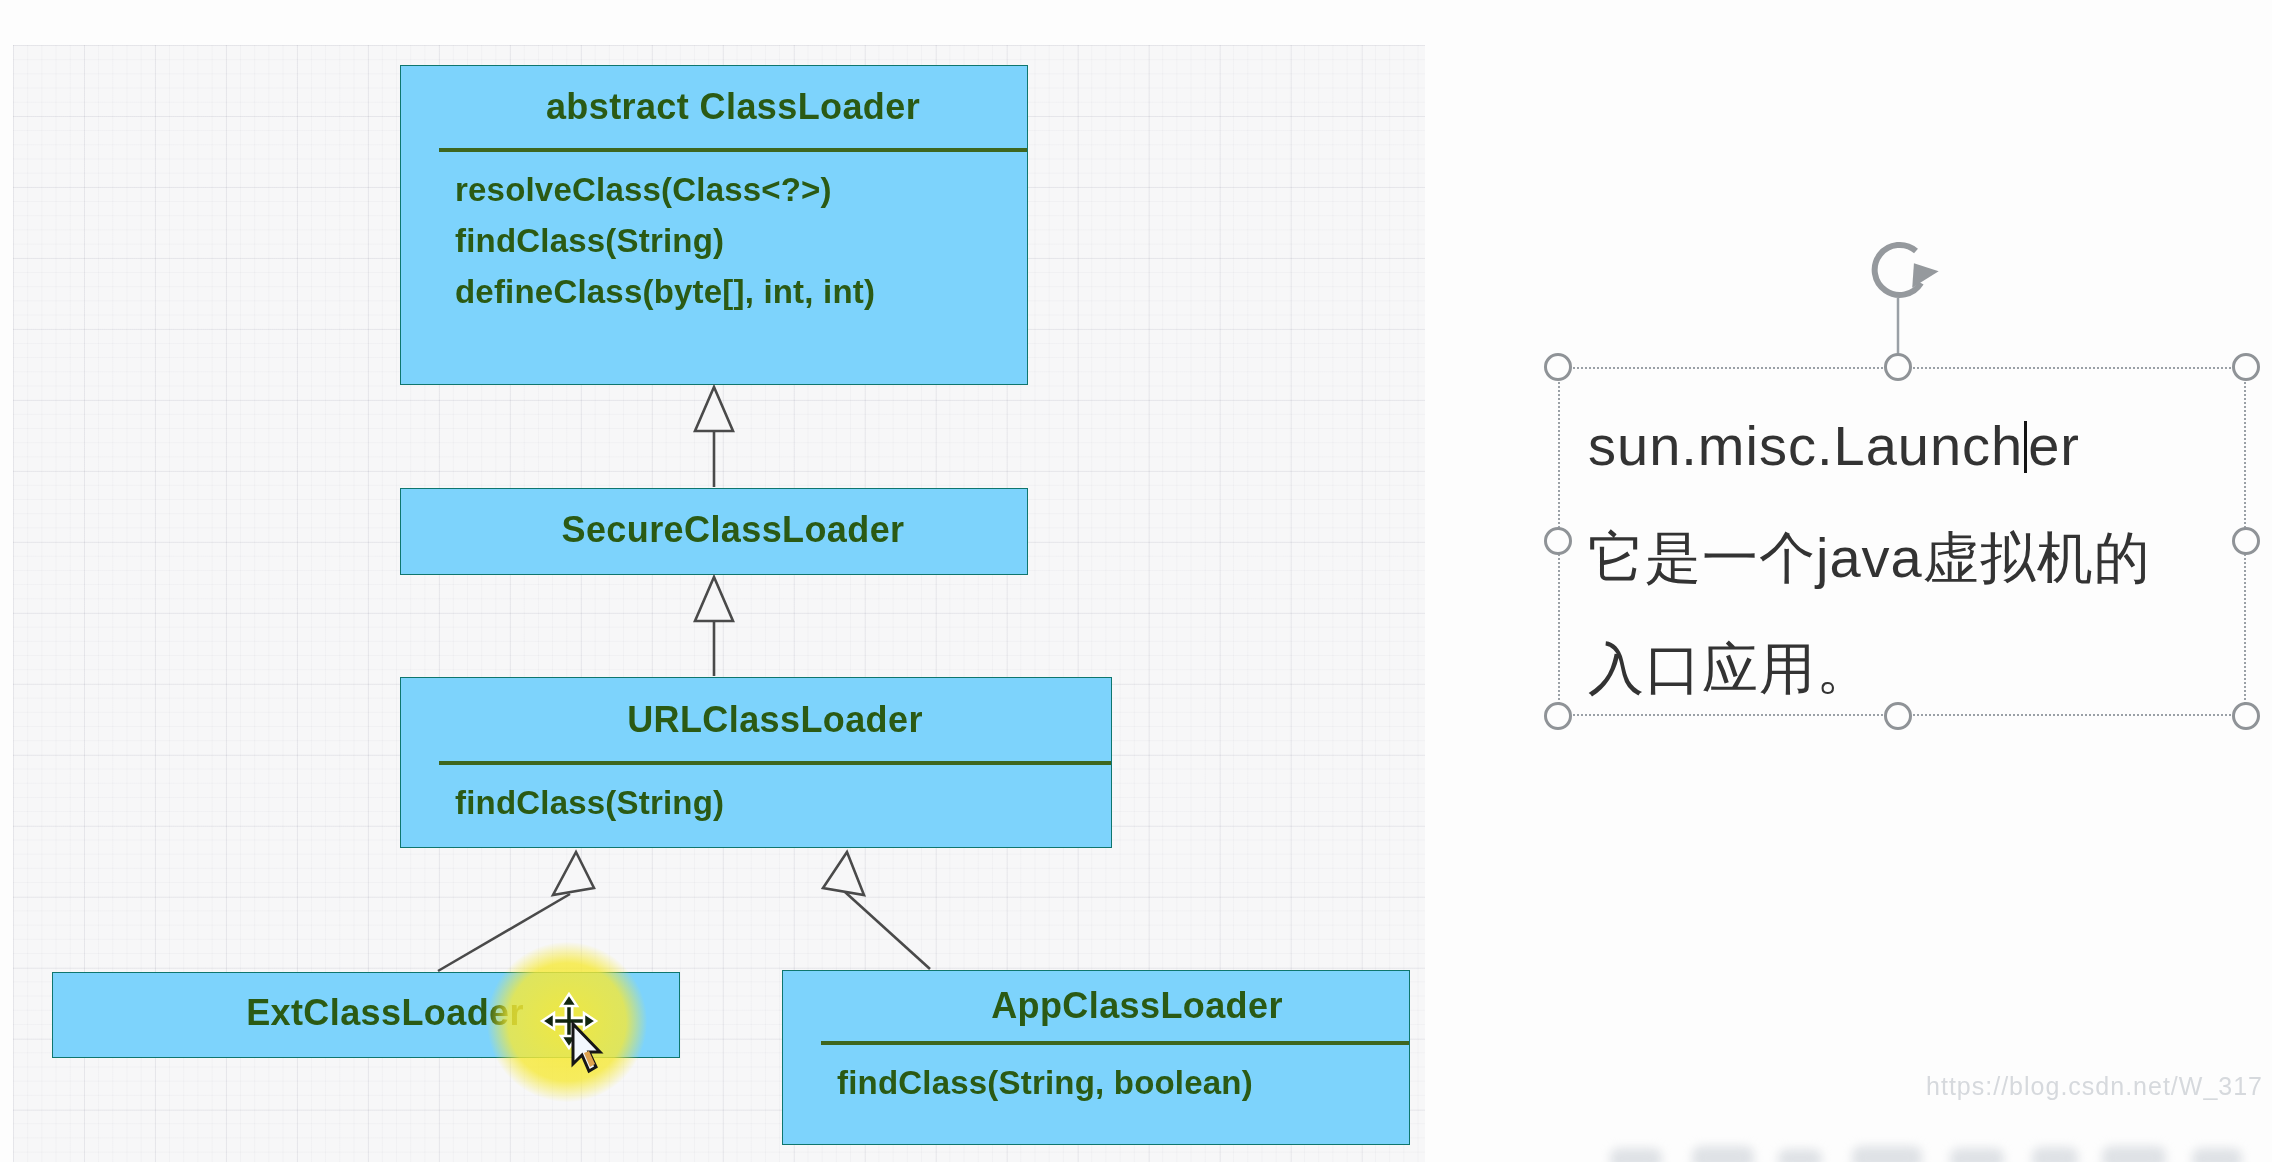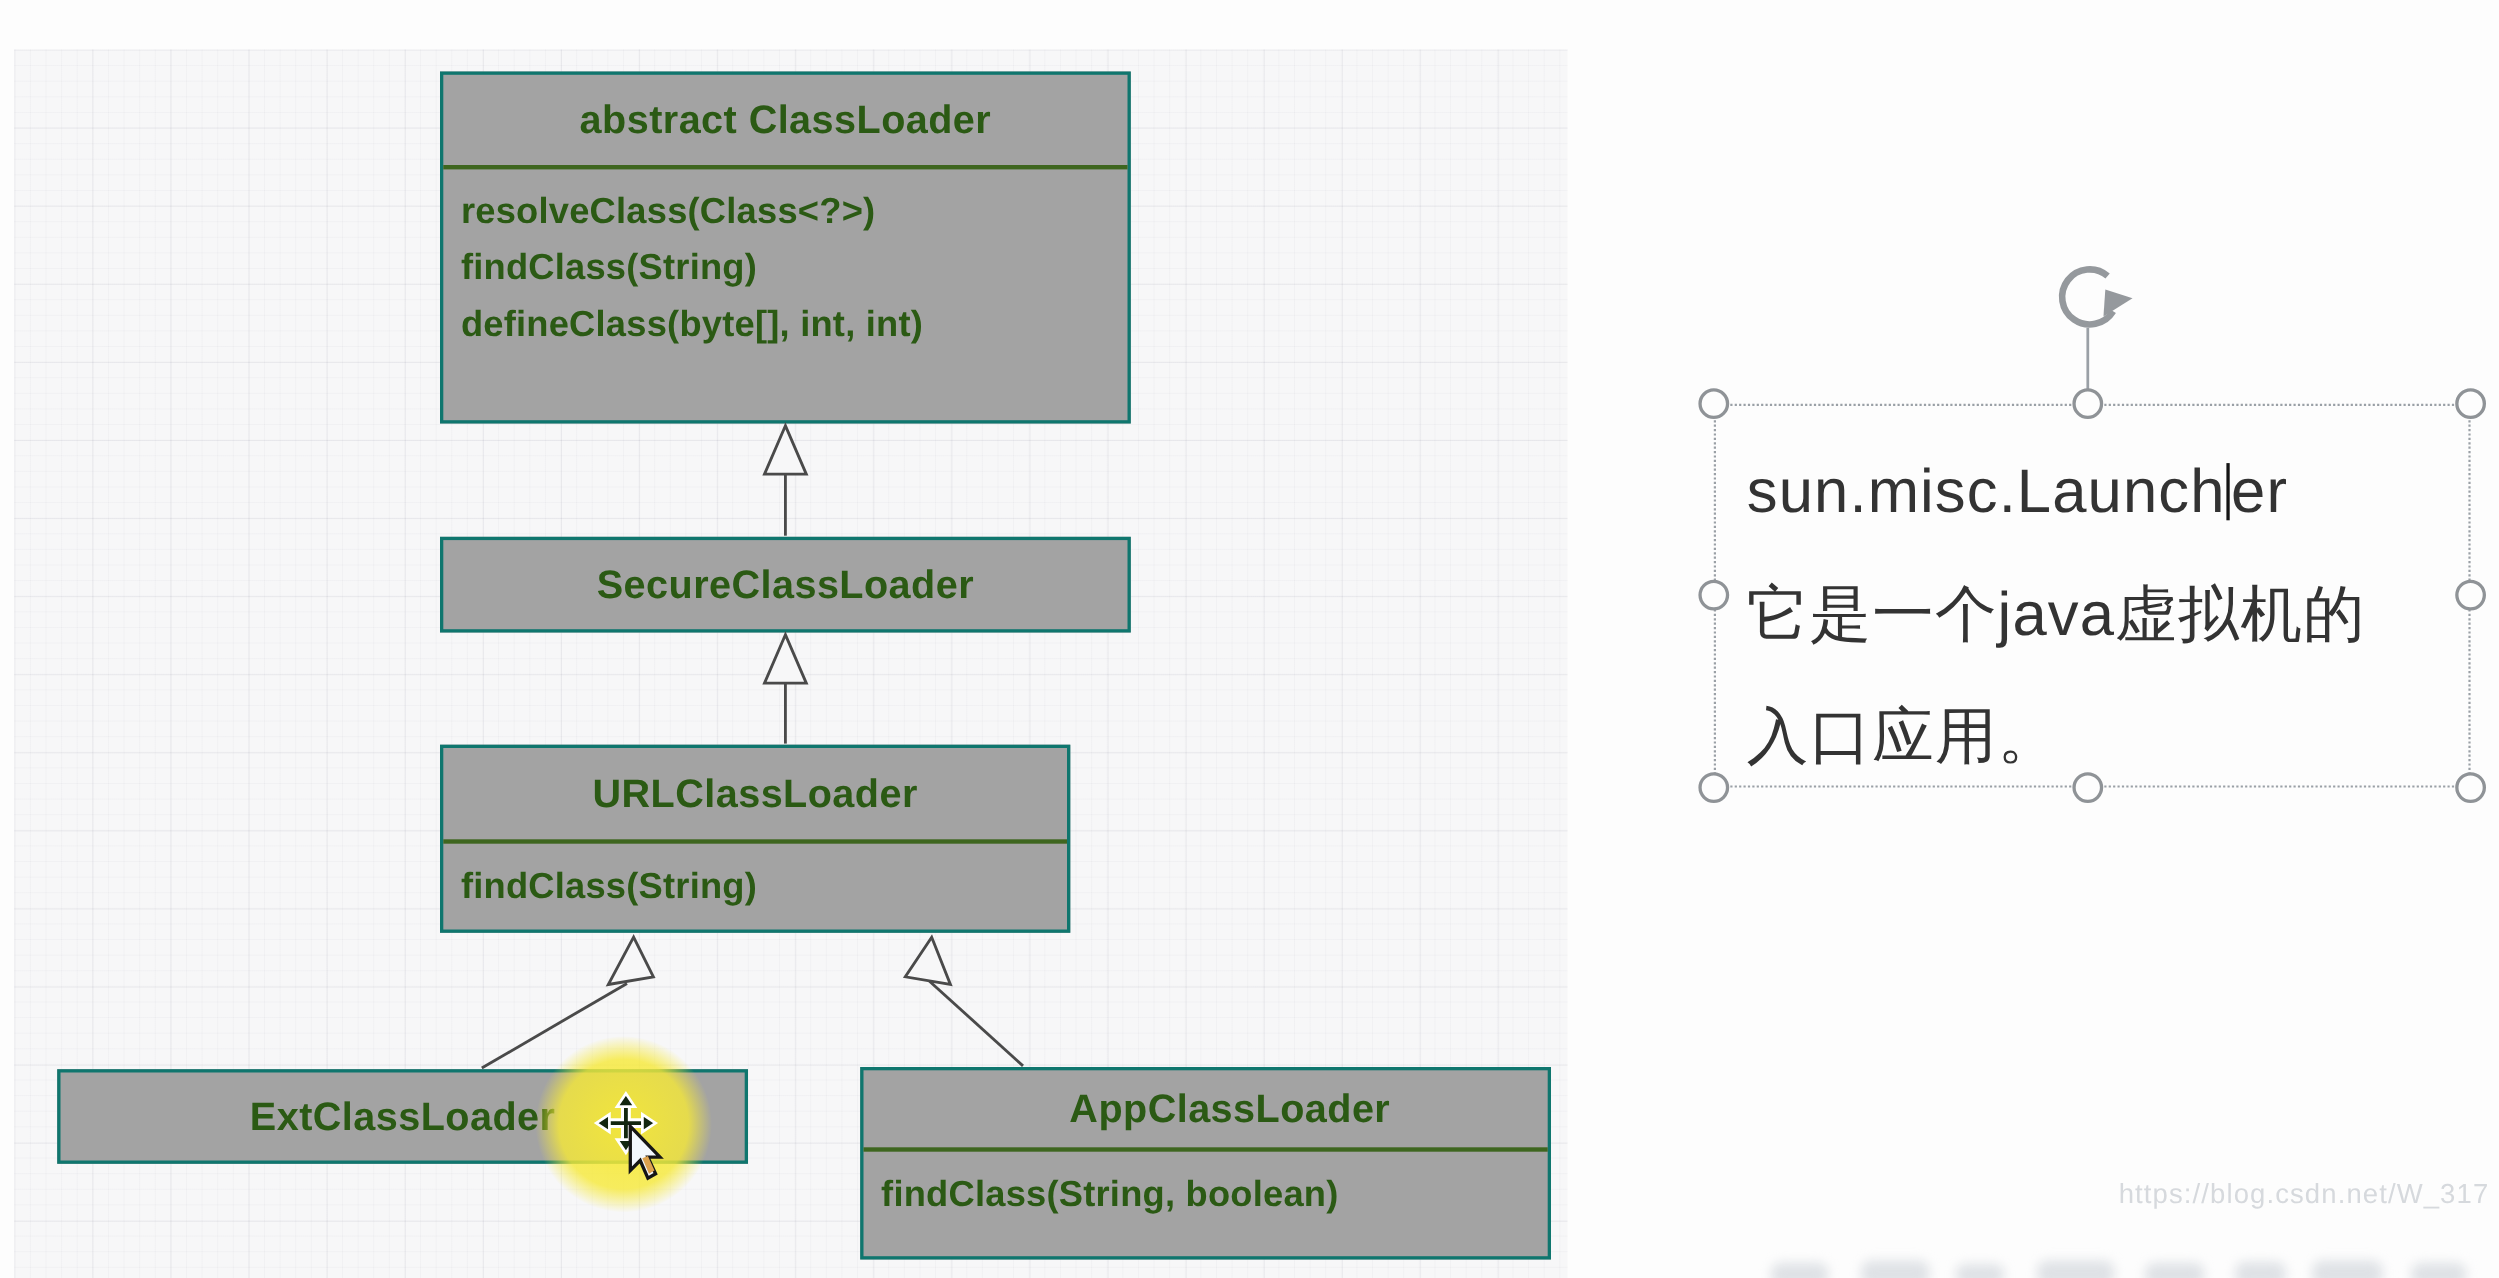--- a/index.html
+++ b/index.html
@@ -14,37 +14,37 @@
     background-image:
       linear-gradient(rgba(110,110,135,0.085) 1px, transparent 1px),
       linear-gradient(90deg, rgba(110,110,135,0.085) 1px, transparent 1px),
       linear-gradient(rgba(110,110,135,0.045) 1px, transparent 1px),
       linear-gradient(90deg, rgba(110,110,135,0.045) 1px, transparent 1px);
     background-size:71px 71px,71px 71px,14.2px 14.2px,14.2px 14.2px;
     z-index:1;
   }
   
   .cbox{
-    position:absolute;background:#a3a3a3;border:3px solid #0f766e;
-    box-sizing:border-box;z-index:2;color:#2b5a14;
+    position:absolute;background:#7dd3fc;border:1px solid #0f766e;
+    box-sizing:border-box;z-index:2;color:#2b5a14;padding-left:38px;
   }
   .cbox .title{
     display:flex;align-items:center;justify-content:center;
     font-size:36px;font-weight:bold;letter-spacing:.4px;white-space:nowrap;
   }
   .cbox .methods{border-top:4px solid #3e661f;padding:12px 16px 0 16px;}
   .cbox .mrow{
     height:51px;line-height:51px;font-size:33px;font-weight:bold;
     letter-spacing:.2px;white-space:nowrap;
   }
   #box-abstract{left:400px;top:65px;width:628px;height:320px;}
   #box-abstract .title{height:82px;}
   #box-secure{left:400px;top:488px;width:628px;height:87px;}
   #box-secure .title{height:81px;}
-  #box-url{left:400px;top:677px;width:573px;height:171px;}
+  #box-url{left:400px;top:677px;width:712px;height:171px;}
   #box-url .title{height:83px;}
   #box-url .methods{padding-top:12px;}
   #box-url .mrow{height:52px;line-height:52px;}
   #box-ext{left:52px;top:972px;width:628px;height:86px;}
   #box-ext .title{height:80px;}
   #box-app{left:782px;top:970px;width:628px;height:175px;}
   #box-app .title{height:70px;margin-left:44px;}
   #box-app .mrow{height:52px;line-height:52px;}
   
   .arrows{position:absolute;left:0;top:0;z-index:3;pointer-events:none;}

